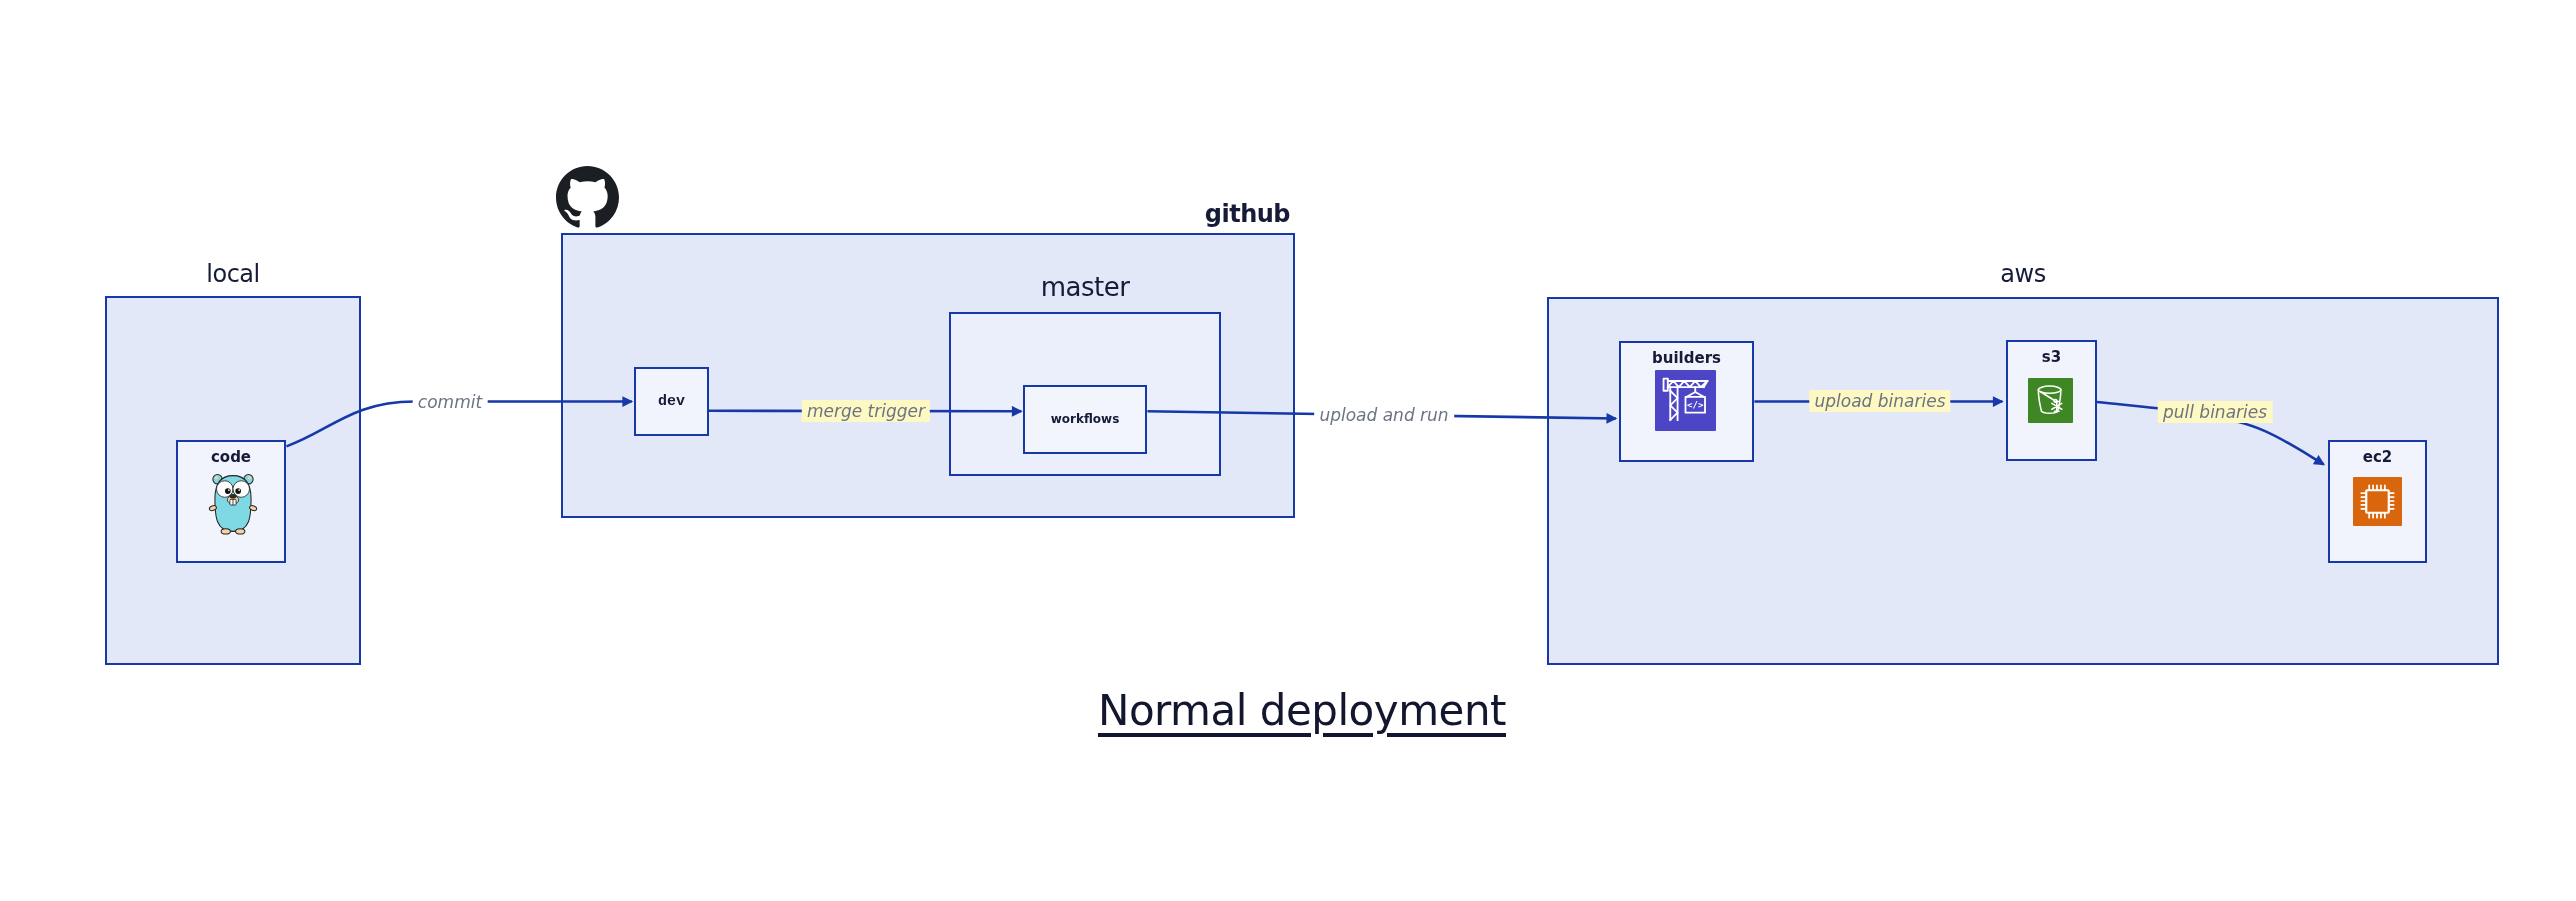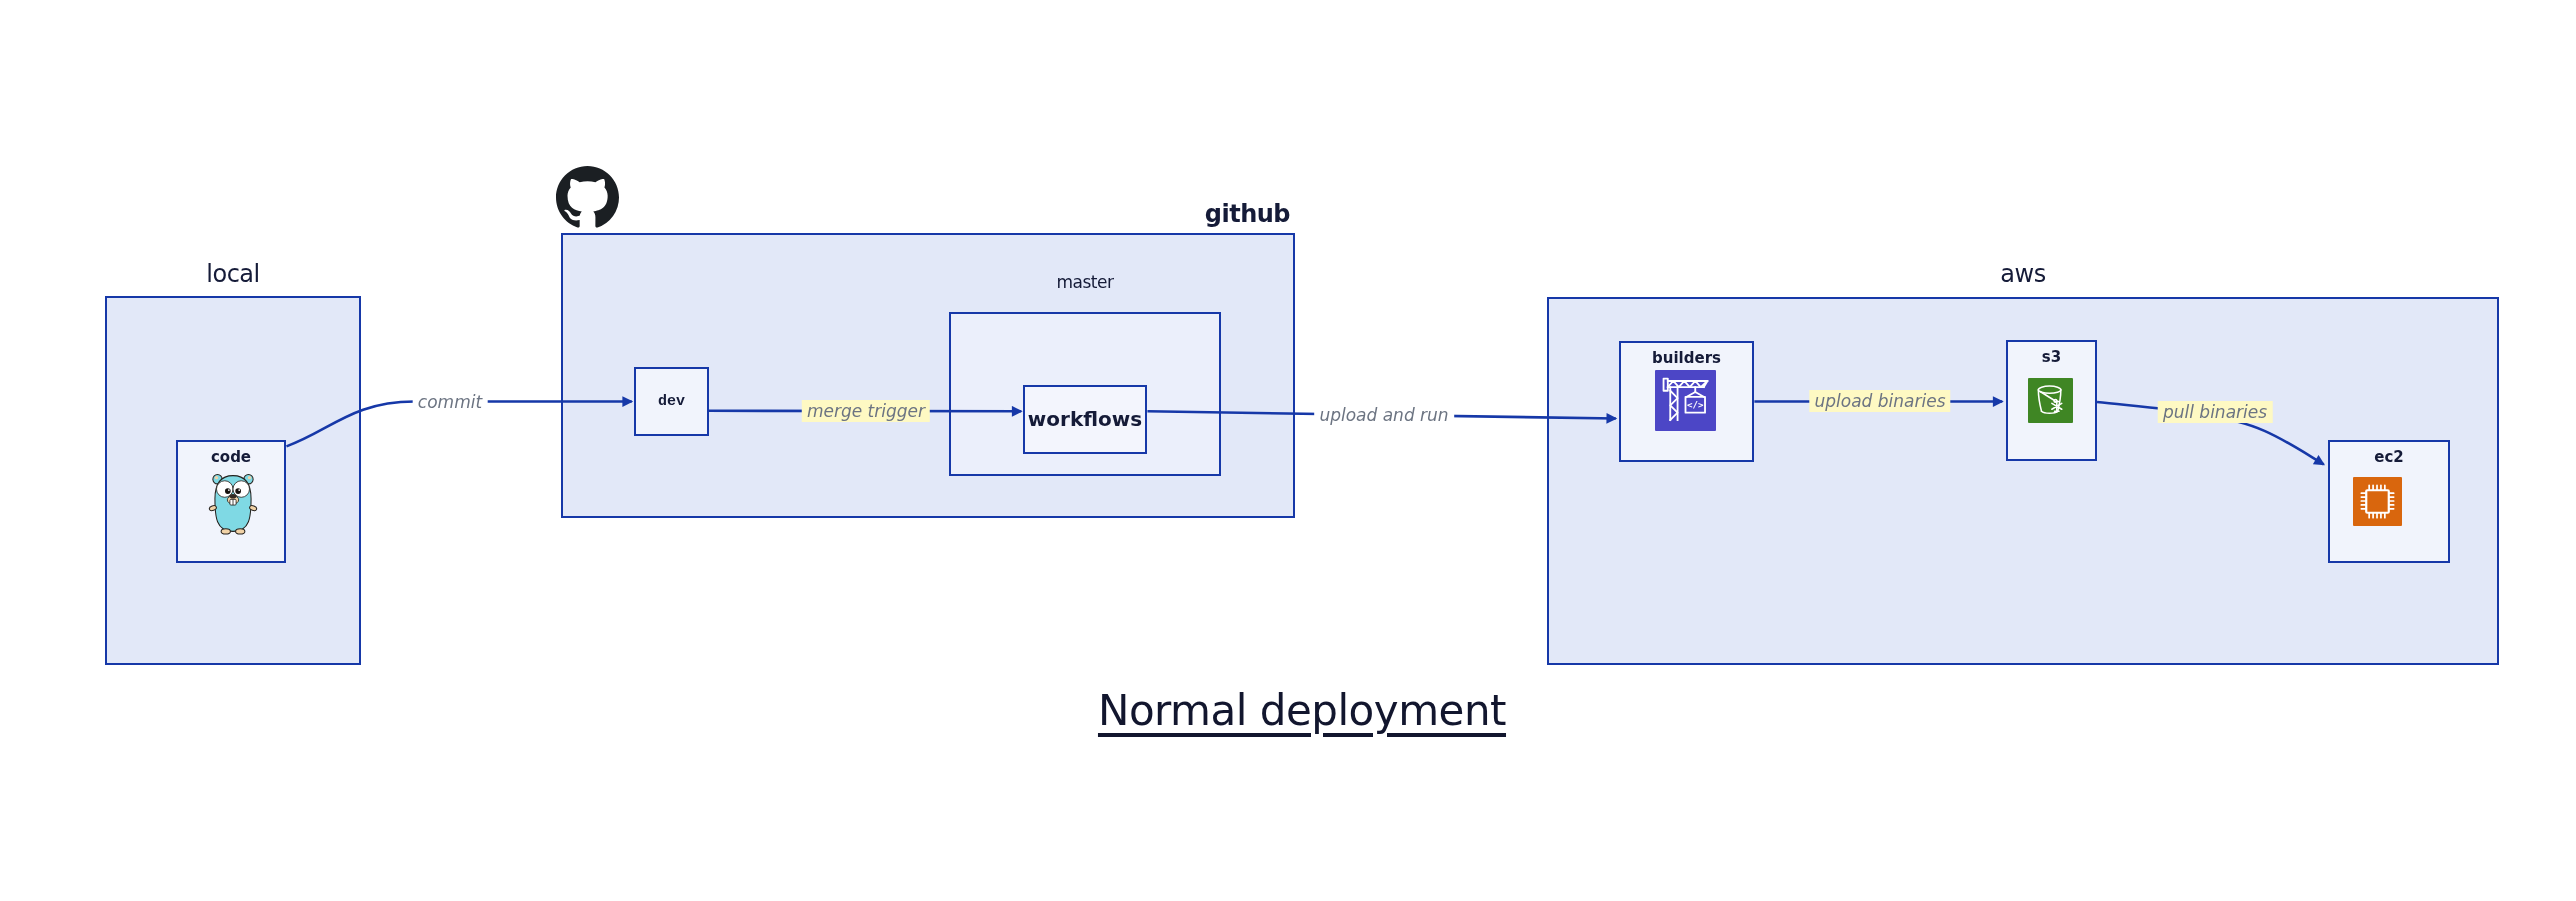--- a/index.html
+++ b/index.html
@@ -43,21 +43,21 @@
   <div class="clabel" style="left:105px;top:260px;width:256px;text-align:center;">local</div>
   <div class="box container" style="left:105px;top:296px;width:256px;height:369px;"></div>
 
   <div class="clabel" style="right:1314px;top:200px;font-weight:bold;">github</div>
   <div class="box container" style="left:561px;top:233px;width:734px;height:285px;"></div>
 
   <svg class="icon" style="left:556px;top:166px;" width="63" height="63" viewBox="0 0 16 16">
     <path fill="#1B1F23" fill-rule="evenodd" d="M8 0C3.58 0 0 3.58 0 8c0 3.54 2.29 6.53 5.47 7.59.4.07.55-.17.55-.38 0-.19-.01-.82-.01-1.49-2.01.37-2.53-.49-2.69-.94-.09-.23-.48-.94-.82-1.13-.28-.15-.68-.52-.01-.53.63-.01 1.08.58 1.23.82.72 1.21 1.87.87 2.33.66.07-.52.28-.87.51-1.07-1.78-.2-3.64-.89-3.64-3.95 0-.87.31-1.59.82-2.15-.08-.2-.36-1.02.08-2.12 0 0 .67-.21 2.2.82.64-.18 1.32-.27 2-.27s1.36.09 2 .27c1.53-1.04 2.2-.82 2.2-.82.44 1.1.16 1.92.08 2.12.51.56.82 1.27.82 2.15 0 3.07-1.87 3.75-3.65 3.95.29.25.54.73.54 1.48 0 1.07-.01 1.93-.01 2.2 0 .21.15.46.55.38A8.01 8.01 0 0 0 16 8c0-4.42-3.58-8-8-8z"></path>
   </svg>
 
-  <div class="clabel" style="left:949px;top:272px;width:272px;text-align:center;font-size:17px;">master</div>
+  <div class="clabel" style="left:949px;top:272px;width:272px;text-align:center;font-size:26px;">master</div>
   <div class="box container-inner" style="left:949px;top:312px;width:272px;height:164px;"></div>
 
   <div class="clabel" style="left:1547px;top:260px;width:952px;text-align:center;">aws</div>
   <div class="box container" style="left:1547px;top:297px;width:952px;height:368px;"></div>
 
   <div class="box leaf" style="left:176px;top:440px;width:110px;height:123px;">
     <div class="blabel blabel-top">code</div>
   </div>
   <svg class="icon" style="left:206px;top:472px;" width="54" height="63" viewBox="0 0 104 122">
     <g stroke="#26221E" stroke-width="2">
@@ -81,21 +81,21 @@
       <rect x="46" y="53" width="12" height="11" rx="2" fill="#ffffff" stroke-width="1.6"></rect>
       <line x1="52" y1="53" x2="52" y2="64" stroke-width="1.6"></line>
     </g>
   </svg>
 
   <div class="box leaf" style="left:634px;top:367px;width:75px;height:69px;font-family:Liberation Mono, monospace;">
     <div class="blabel blabel-center">dev</div>
   </div>
 
   <div class="box leaf" style="left:1023px;top:385px;width:124px;height:69px;background:#F3F5FD;">
-    <div class="blabel blabel-center" style="font-size:20px;">workflows</div>
+    <div class="blabel blabel-center" style="font-size:12px;">workflows</div>
   </div>
 
   <div class="box leaf" style="left:1619px;top:341px;width:135px;height:121px;">
     <div class="blabel blabel-top">builders</div>
   </div>
   <div class="icon-tile" style="left:1655px;top:370px;width:61px;height:61px;background:#4C46C6;">
     <svg width="61" height="61" viewBox="0 0 100 100">
       <g stroke="#ffffff" fill="none" stroke-width="3" stroke-linejoin="round" stroke-linecap="square">
         <rect x="14" y="14" width="7" height="20"></rect>
         <path d="M21 18 L86 18"></path>
@@ -122,21 +122,21 @@
         <path d="M73 26 C73 45 69 62 66 74"></path>
         <path d="M30 74 C36 80 60 80 66 74"></path>
         <path d="M27 30 L59 50"></path>
         <circle cx="61" cy="51" r="3"></circle>
         <path d="M64 50 L64 76 M53 56.5 L75 69.5 M53 69.5 L75 56.5"></path>
         <path d="M59 52 L69 52 M59 74 L69 74"></path>
       </g>
     </svg>
   </div>
 
-  <div class="box leaf" style="left:2328px;top:440px;width:122px;height:123px;">
+  <div class="box leaf" style="left:2328px;top:440px;width:99px;height:123px;">
     <div class="blabel blabel-top">ec2</div>
   </div>
   <div class="icon-tile" style="left:2353px;top:477px;width:49px;height:49px;background:#D9660D;">
     <svg width="49" height="49" viewBox="0 0 100 100">
       <g stroke="#ffffff" fill="none" stroke-linecap="round">
         <rect x="27" y="27" width="46" height="46" rx="2" stroke-width="4.5"></rect>
         <path stroke-width="3.5" d="M33 17 V26 M41 17 V26 M49 17 V26 M57 17 V26 M65 17 V26"></path>
         <path stroke-width="3.5" d="M33 74 V83 M41 74 V83 M49 74 V83 M57 74 V83 M65 74 V83"></path>
         <path stroke-width="3.5" d="M17 33 H26 M17 41 H26 M17 49 H26 M17 57 H26 M17 65 H26"></path>
         <path stroke-width="3.5" d="M74 33 H83 M74 41 H83 M74 49 H83 M74 57 H83 M74 65 H83"></path>

